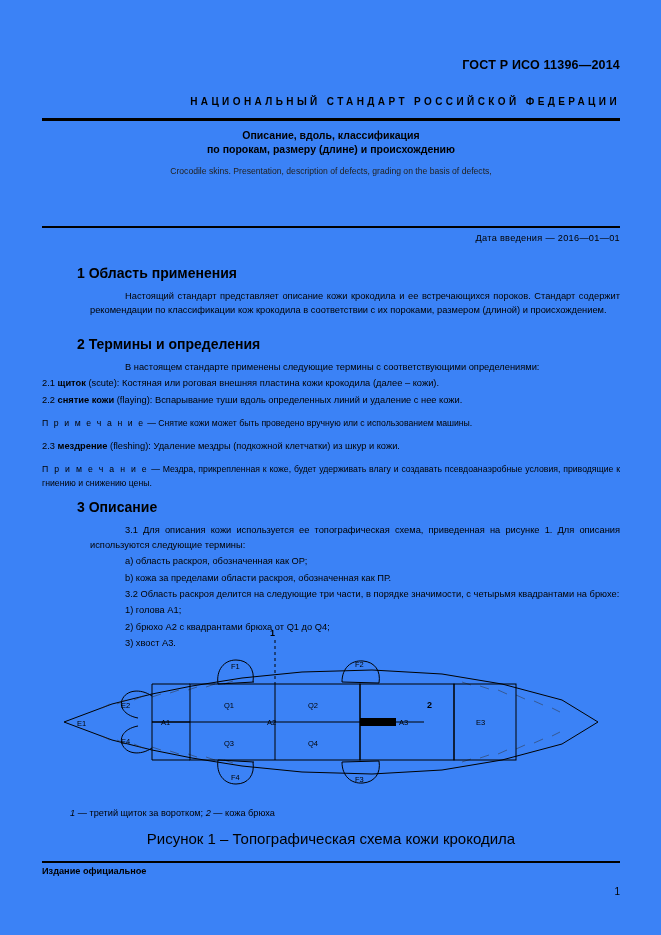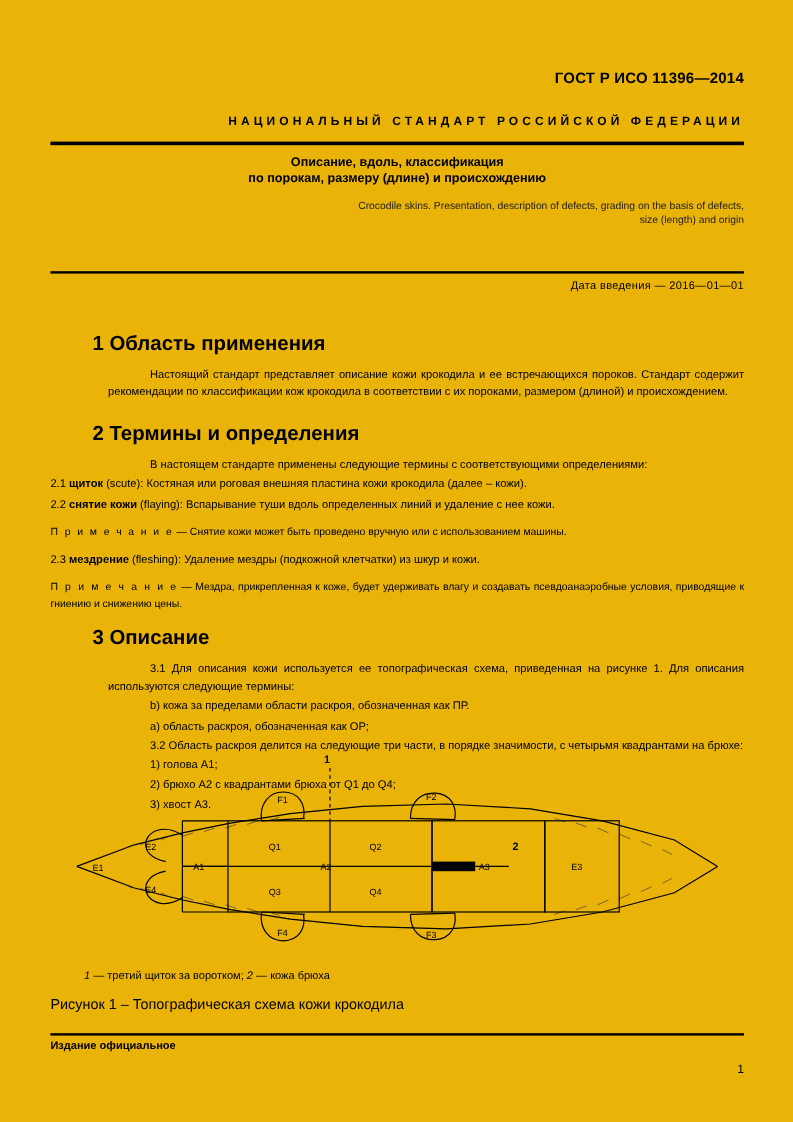--- a/index.html
+++ b/index.html
@@ -7,21 +7,21 @@
     padding: 0;
     background: #f0f0f0;
   }
   body {
     font-family: "Liberation Serif", serif;
   }
   .page {
     position: relative;
     width: 661px;
     height: 935px;
-    background: #eab308;
+    background: #3b82f6;
     margin: 0 auto;
     overflow: hidden;
     box-sizing: border-box;
   }
   .inner {
     position: absolute;
     left: 42px;
     top: 0;
     width: 578px;
     height: 935px;
@@ -77,42 +77,41 @@
     font-weight: bold;
     font-size: 10.5px;
     line-height: 14px;
   }
   .title-en {
     margin-top: 9px;
     font-family: "Liberation Sans", sans-serif;
     font-size: 8.6px;
     line-height: 12px;
     color: #222;
-    text-align: right;
   }
   .date-line {
     position: absolute;
     right: 0;
     top: 233px;
     font-family: "Liberation Sans", sans-serif;
     font-weight: normal;
     font-size: 9.2px;
     letter-spacing: 0.3px;
   }
   .content {
     position: absolute;
     left: 0;
     top: 265px;
     width: 578px;
   }
   h2.sec {
     font-family: "Liberation Sans", sans-serif;
-    font-size: 17px;
-    font-weight: bold;
-    margin: 12px 0 8px 0;
+    font-size: 14px;
+    font-weight: bold;
+    margin: 0 0 8px 0;
     padding-left: 35px;
   }
   h2.sec2 { margin-top: 18px; }
   p.para {
     font-family: "Liberation Sans", sans-serif;
     font-size: 9.3px;
     line-height: 14.4px;
     margin: 0 0 2px 0;
     text-align: justify;
   }
@@ -140,23 +139,23 @@
     left: 28px;
     top: 186px;
     font-family: "Liberation Sans", sans-serif;
     font-size: 9.2px;
   }
   .fig-caption-2 {
     position: absolute;
     left: 0;
     top: 208px;
     width: 578px;
-    text-align: left;
-    font-family: "Liberation Sans", sans-serif;
-    font-size: 12px;
+    text-align: center;
+    font-family: "Liberation Sans", sans-serif;
+    font-size: 15px;
   }
   .footer-left {
     position: absolute;
     left: 0;
     top: 866px;
     font-family: "Liberation Sans", sans-serif;
     font-weight: bold;
     font-size: 9.2px;
   }
   .footer-page {
@@ -182,21 +181,20 @@
 
     <div class="rule rule-top"></div>
 
     <div class="title-block">
       <div class="title-sub">
         <div>Описание, вдоль, классификация</div>
         <div>по порокам, размеру (длине) и происхождению</div>
       </div>
       <div class="title-en">
         <div>Crocodile skins. Presentation, description of defects, grading on the basis of defects,</div>
-        <div>size (length) and origin</div>
       </div>
     </div>
 
     <div class="rule rule-mid"></div>
 
     <div class="date-line">Дата введения — 2016—01—01</div>
 
     <div class="content">
 
       <h2 class="sec">1 Область применения</h2>
@@ -205,22 +203,22 @@
       <h2 class="sec sec2">2 Термины и определения</h2>
       <p class="para ind">В настоящем стандарте применены следующие термины с соответствующими определениями:</p>
       <p class="para"><span>2.1</span> <span class="b">щиток</span> <span>(scute): Костяная или роговая внешняя пластина кожи крокодила (далее – кожи).</span></p>
       <p class="para"><span>2.2</span> <span class="b">снятие кожи</span> <span>(flaying): Вспарывание туши вдоль определенных линий и удаление с нее кожи.</span></p>
       <p class="note"><span class="note-lbl">П р и м е ч а н и е</span> <span>— Снятие кожи может быть проведено вручную или с использованием машины.</span></p>
       <p class="para"><span>2.3</span> <span class="b">мездрение</span> <span>(fleshing): Удаление мездры (подкожной клетчатки) из шкур и кожи.</span></p>
       <p class="note"><span class="note-lbl">П р и м е ч а н и е</span> <span>— Мездра, прикрепленная к коже, будет удерживать влагу и создавать псевдоанаэробные условия, приводящие к гниению и снижению цены.</span></p>
 
       <h2 class="sec">3 Описание</h2>
       <p class="para ind">3.1 Для описания кожи используется ее топографическая схема, приведенная на рисунке 1. Для описания используются следующие термины:</p>
+      <p class="para ind">a) область раскроя, обозначенная как ОР;</p>
       <p class="para ind">b) кожа за пределами области раскроя, обозначенная как ПР.</p>
-      <p class="para ind">a) область раскроя, обозначенная как ОР;</p>
       <p class="para ind">3.2 Область раскроя делится на следующие три части, в порядке значимости, с четырьмя квадрантами на брюхе:</p>
       <p class="para ind">1) голова А1;</p>
       <p class="para ind">2) брюхо А2 с квадрантами брюха от Q1 до Q4;</p>
       <p class="para ind">3) хвост А3.</p>
     </div>
 
     <div class="figure">
       <svg width="578" height="200" viewBox="0 0 578 200">
 
         <g fill="none" stroke="#000" stroke-width="1">

